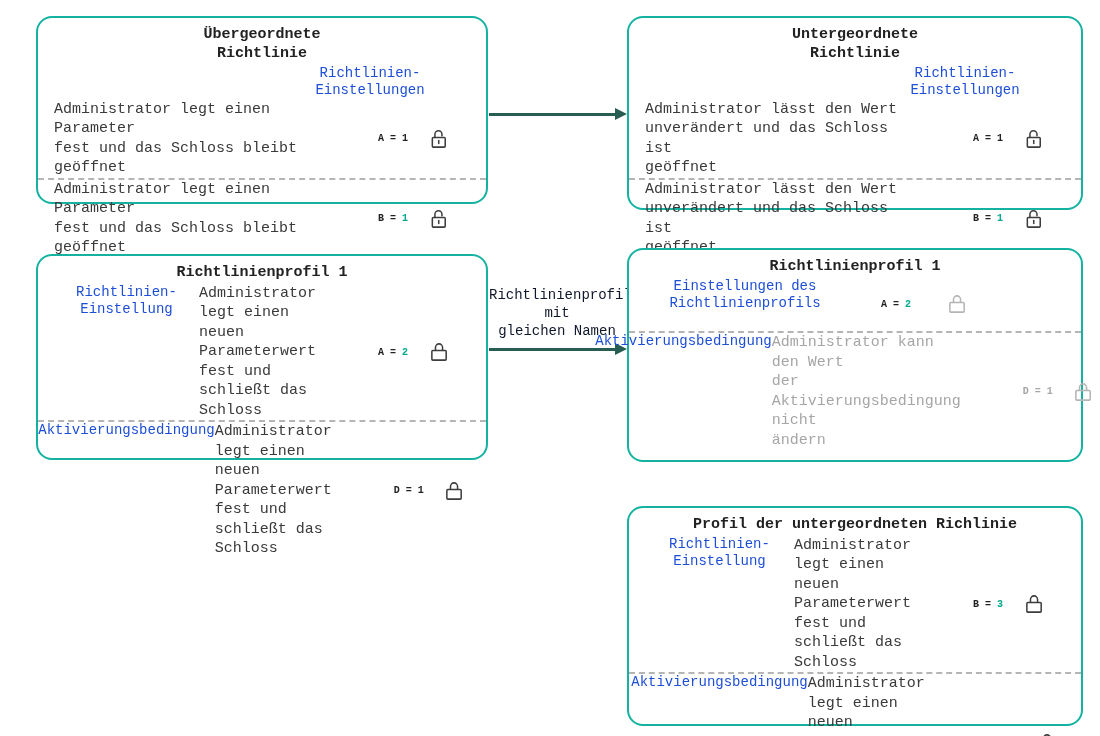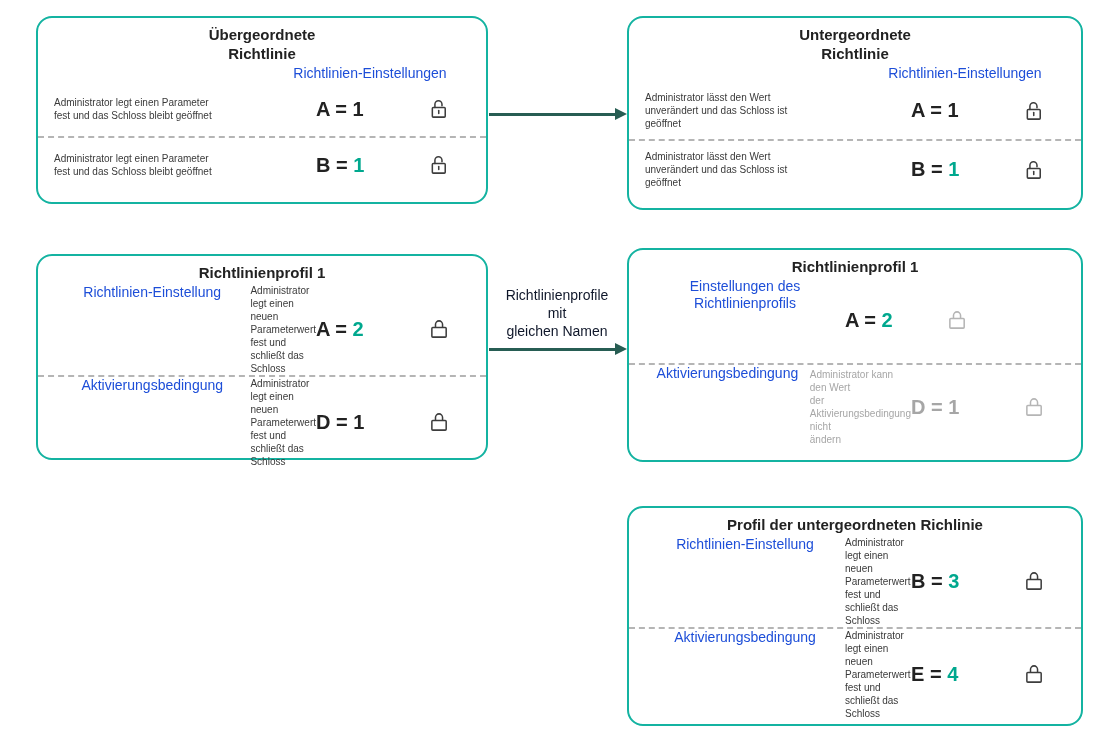--- a/index.html
+++ b/index.html
@@ -1,20 +1,20 @@
 <!DOCTYPE html>
 <html><head>
 <meta charset="utf-8">
 <style>
   html,body{margin:0;padding:0;background:#ffffff;}
   #canvas{
     position:relative;
     width:1100px;height:736px;
     background:#ffffff;
-    font-family:Liberation Sans, sans-serif;
+    font-family:Liberation Mono, monospace;
     color:#3a3a3a;
     overflow:hidden;
     border-radius:9px;
   }
   .box{
     position:absolute;
     box-sizing:border-box;
     border:2px solid #14b3a1;
     border-radius:16px;
     background:#ffffff;
@@ -46,28 +46,28 @@
     flex-direction:row;
     justify-content:center;
   }
   .row{
     flex:1;
     display:grid;
     grid-template-columns:1fr 92px 62px;
     align-items:center;
   }
   .row-text{
+    font-size:15px;
+    line-height:1.3;
+    white-space:pre-line;
+  }
+  .row-value{
+    text-align:right;
+    font-weight:bold;
     font-size:10px;
-    line-height:1.3;
-    white-space:pre-line;
-  }
-  .row-value{
-    text-align:left;
-    font-weight:bold;
-    font-size:20px;
     color:#222222;
     white-space:nowrap;
   }
   .num-accent{color:#00a88e;}
   .num-dark{color:#222222;}
   .text-muted{color:#a6a6a6;}
   .value-muted{color:#a6a6a6;}
   .divider{
     border-top:2px dashed #b5b5b5;
     margin:0 -16px;

